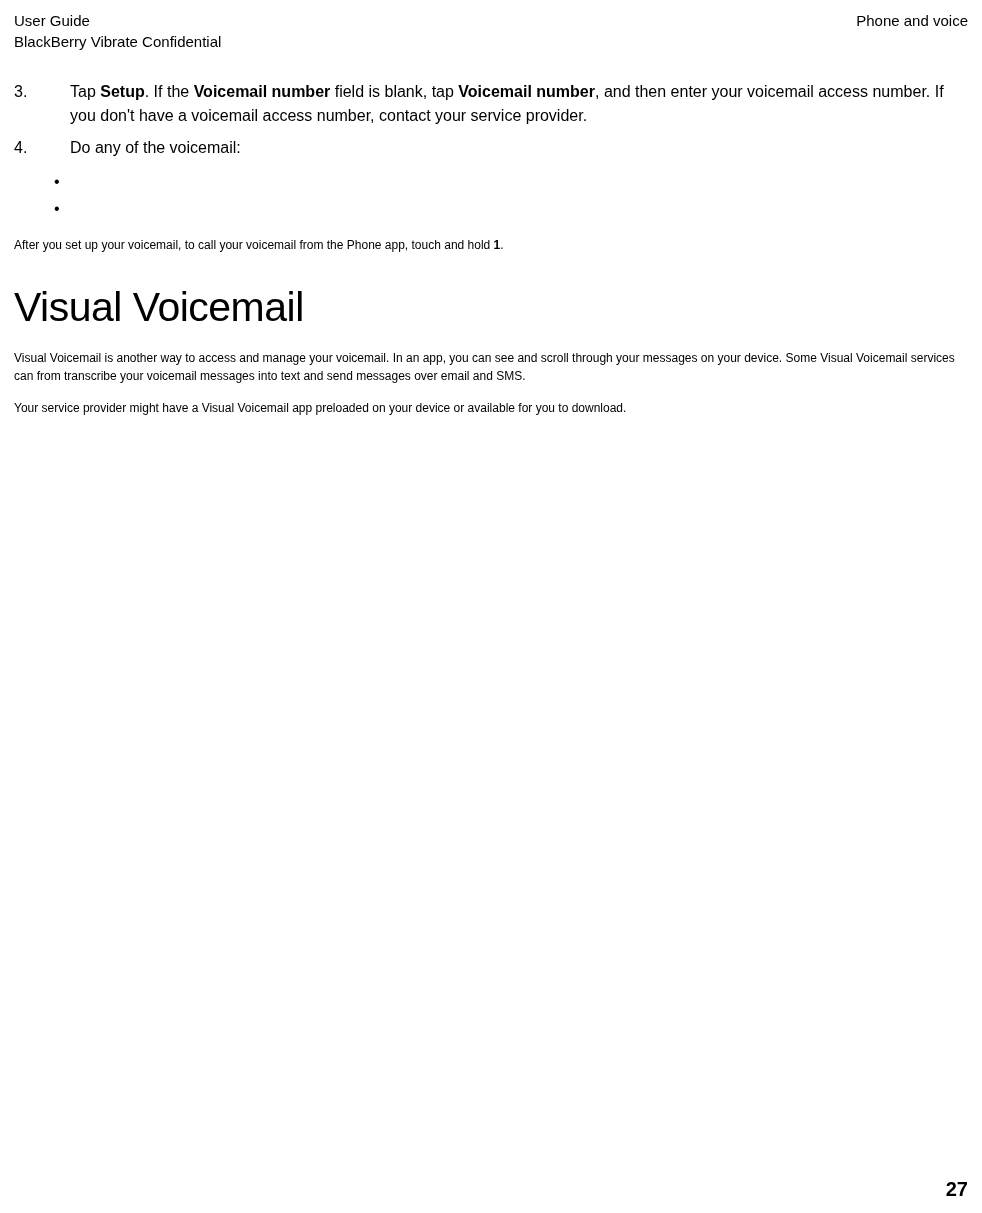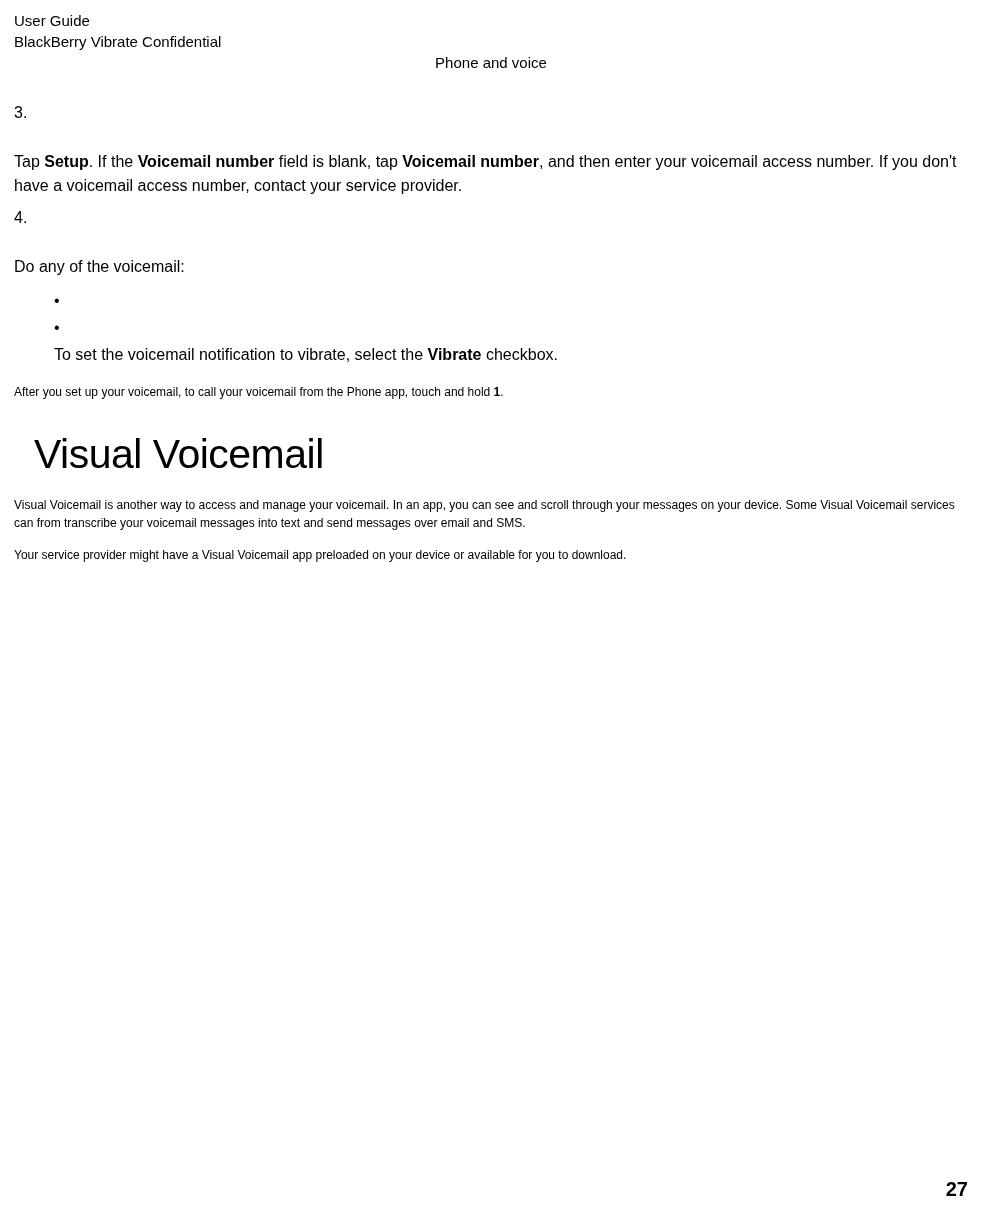--- a/index.html
+++ b/index.html
@@ -1,19 +1,18 @@
 <!DOCTYPE html>
 <html><head>
   <meta charset="utf-8">
   <style>
     * {
       margin: 0;
       padding: 0;
       box-sizing: border-box;
-      flex-direction: column;
     }
     body {
       font-family: Arial, Helvetica, sans-serif;
       width: 982px;
       height: 1213px;
       background: white;
       color: #000;
       position: relative;
       padding: 10px 14px;
     }
@@ -35,21 +34,20 @@
       margin-bottom: 8px;
       font-size: 16px;
       line-height: 1.5;
     }
     .ol-num {
       width: 56px;
       flex-shrink: 0;
     }
     .ol-body {
       flex: 1;
-      margin-top: 25px;
     }
     .ul-list {
       margin-top: 8px;
       margin-bottom: 14px;
     }
     .ul-item {
       display: flex;
       font-size: 16px;
       line-height: 1.7;
       margin-left: 40px;
@@ -62,21 +60,20 @@
       font-size: 12px;
       line-height: 1.5;
       margin-bottom: 14px;
     }
     h1.section-title {
       font-size: 41px;
       font-weight: normal;
       margin-top: 30px;
       margin-bottom: 18px;
       letter-spacing: -0.5px;
-      margin-left: 20px;
     }
     .bold {
       font-weight: bold;
     }
     .page-number {
       position: absolute;
       bottom: 12px;
       right: 14px;
       font-size: 20px;
       font-weight: bold;
@@ -108,23 +105,20 @@
     <span>Do any of the voicemail:</span>
   </div>
 </div>
 
 <div class="ul-list">
   <div class="ul-item">
     <div class="ul-bullet">•</div>
   </div>
   <div class="ul-item">
     <div class="ul-bullet">•</div>
-    <div>
-      <span>To set the voicemail notification to vibrate, select the </span><span class="bold">Vibrate</span><span> checkbox.</span>
-    </div>
   </div>
 </div>
 
 <p class="para">
   <span>After you set up your voicemail, to call your voicemail from the Phone app, touch and hold </span><span class="bold">1</span><span>.</span>
 </p>
 
 <h1 class="section-title">Visual Voicemail</h1>
 
 <p class="para">Visual Voicemail is another way to access and manage your voicemail. In an app, you can see and scroll through your messages on your device. Some Visual Voicemail services can from transcribe your voicemail messages into text and send messages over email and SMS.</p>

